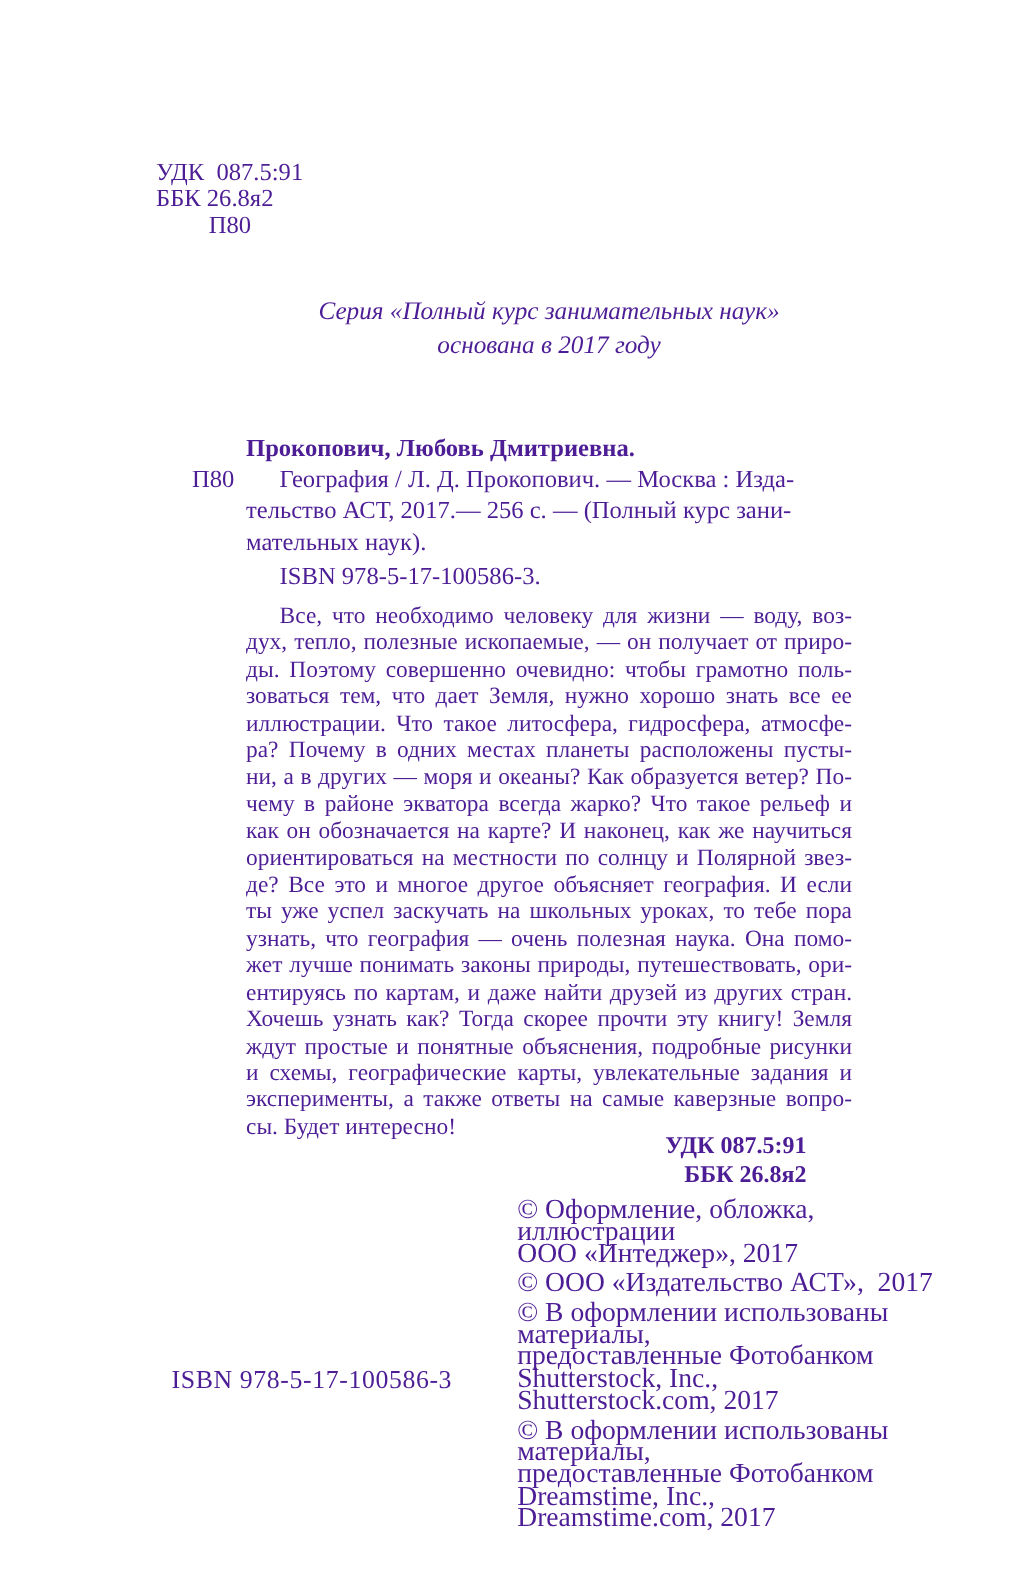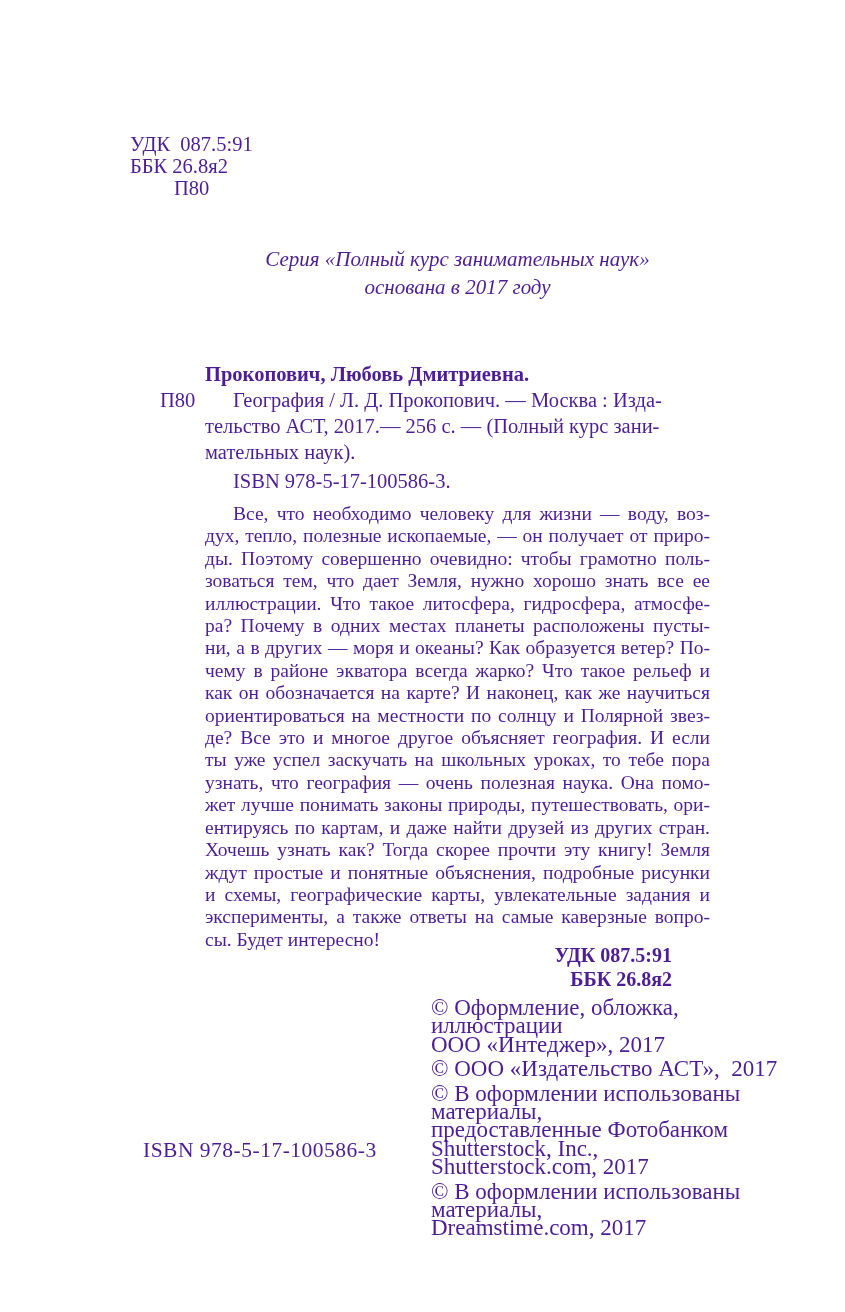--- a/index.html
+++ b/index.html
@@ -172,19 +172,20 @@
       <div class="entry">
         <div class="line pre">© ООО «Издательство АСТ», &nbsp;2017</div>
       </div>
       <div class="entry">
         <div class="line pre">© В оформлении использованы материалы,</div>
         <div class="line pre">предоставленные Фотобанком Shutterstock, Inc.,</div>
         <div class="line pre">Shutterstock.com, 2017</div>
       </div>
       <div class="entry">
         <div class="line pre">© В оформлении использованы материалы,</div>
+        <div class="line pre">предоставленные Фотобанком Dreamstime, Inc.,</div>
         <div class="line pre">Dreamstime.com, 2017</div>
       </div>
     </div>
 
   <div id="isbn-bottom">ISBN 978-5-17-100586-3</div>
 
 </div>
 
 </body></html>

